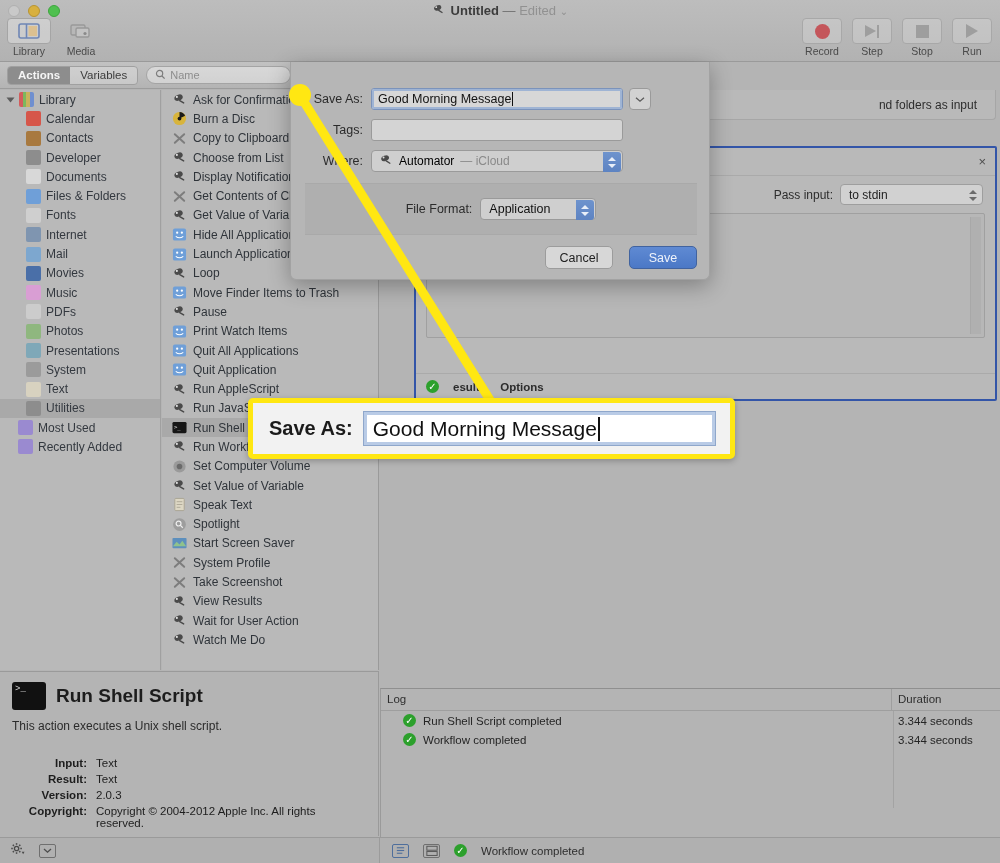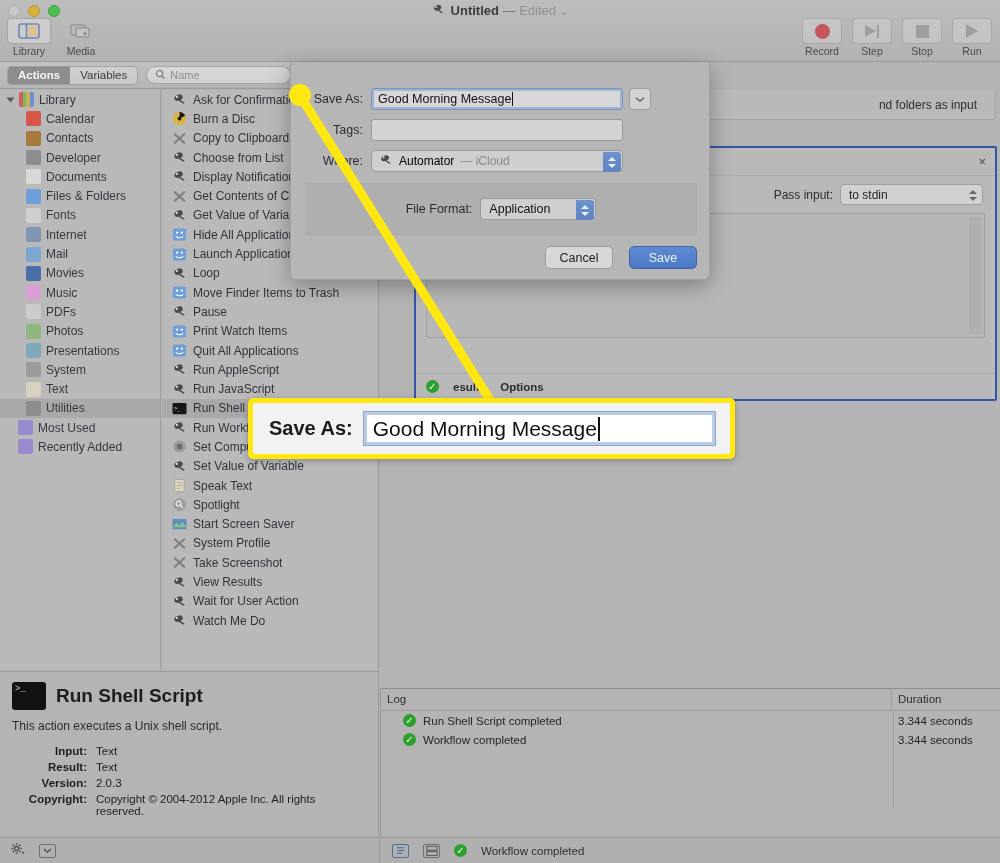--- a/index.html
+++ b/index.html
@@ -131,21 +131,21 @@
     padding: 10px 12px;
   }
   .info-head { display: flex; align-items: center; gap: 10px; }
   .info-icon {
     width: 34px; height: 28px; background: #111; border-radius: 3px;
     color: #d8d8d8; font-family: "Liberation Mono", monospace; font-size: 9px;
     padding: 2px 3px;
   }
   .info-title { font-size: 19px; font-weight: bold; color: #1d1d1d; }
   .info-desc { font-size: 12px; color: #2b2b2b; margin-top: 9px; }
-  .info-table { margin-top: 9px; font-size: 11.5px; color: #1d1d1d; }
+  .info-table { margin-top: 21px; font-size: 11.5px; color: #1d1d1d; }
   .info-table tr td { vertical-align: top; padding: 1px 0; }
   .info-table td.k { text-align: right; font-weight: bold; padding-right: 7px; width: 80px; }
   .info-table td.v { font-weight: normal; }
 
   
   .statusbar {
     position: absolute; left: 0; top: 837px; width: 1000px; height: 26px;
     background: #b0b0b0; border-top: 1px solid #9a9a9a;
     display: flex; align-items: center;
   }
@@ -634,20 +634,31 @@
         <div class="act-row">
           <span style="flex: 0 0 auto; display: inline-flex;">
             <svg width="15" height="15" viewBox="0 0 16 16">
               <rect x="1" y="1.5" width="14" height="13" rx="2" fill="#6f9fd8"></rect>
               <circle cx="5.5" cy="6" r="1.2" fill="#fff"></circle>
               <circle cx="10.5" cy="6" r="1.2" fill="#fff"></circle>
               <path d="M4 10 q4 3 8 0" stroke="#fff" stroke-width="1.2" fill="none"></path>
             </svg>
           </span>
           <span>Quit All Applications</span>
+        </div>
+        <div class="act-row">
+          <span style="flex: 0 0 auto; display: inline-flex;">
+            <svg width="15" height="15" viewBox="0 0 16 16">
+              <rect x="1" y="1.5" width="14" height="13" rx="2" fill="#6f9fd8"></rect>
+              <circle cx="5.5" cy="6" r="1.2" fill="#fff"></circle>
+              <circle cx="10.5" cy="6" r="1.2" fill="#fff"></circle>
+              <path d="M4 10 q4 3 8 0" stroke="#fff" stroke-width="1.2" fill="none"></path>
+            </svg>
+          </span>
+          <span>Quit Application</span>
         </div>
         <div class="act-row">
           <span style="flex: 0 0 auto; display: inline-flex;">
             <svg width="15" height="15" viewBox="0 0 16 16">
               <g fill="#4a4a4a">
                 <ellipse cx="7" cy="6" rx="4.6" ry="3.1" transform="rotate(-22 7 6)"></ellipse>
                 <rect x="8" y="8" width="6.5" height="1.6" rx="0.8" transform="rotate(32 8 8)"></rect>
                 <circle cx="5.2" cy="5.2" r="1.1" fill="#e0e0e0"></circle>
               </g>
             </svg>

